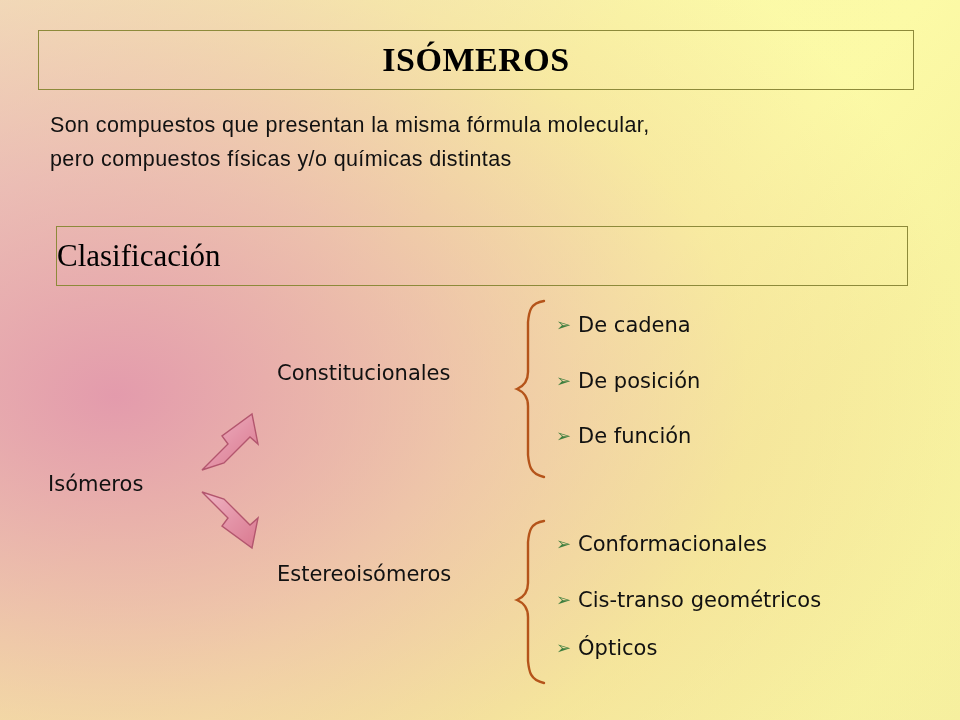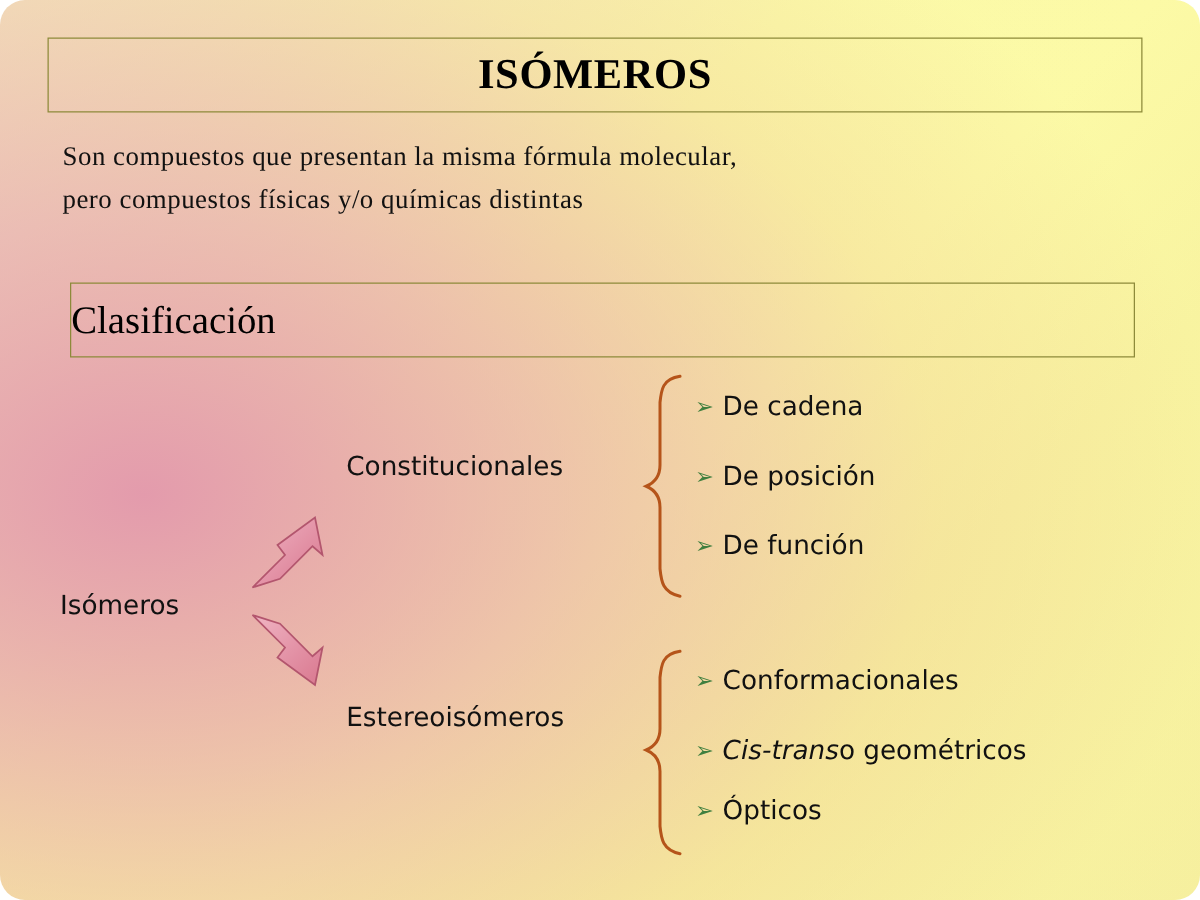--- a/index.html
+++ b/index.html
@@ -13,21 +13,20 @@
     font-family: "DejaVu Sans", sans-serif;
   }
   #slide {
     position: relative;
     width: 960px;
     height: 720px;
     background:
       radial-gradient(120% 110% at 12% 55%, rgba(226,150,172,0.95) 0%, rgba(226,150,172,0.55) 28%, rgba(240,205,150,0.35) 55%, rgba(250,248,170,0.10) 75%, rgba(252,252,190,0) 88%),
       linear-gradient(135deg, #f4e6c9 0%, #f7efb9 18%, #fbf9a8 38%, #fcfaa6 55%, #f8f39f 72%, #f6ef9e 100%);
     box-sizing: border-box;
-    border-radius: 20px;
   }
   
   .title-box {
     position: absolute;
     left: 38px;
     top: 30px;
     width: 876px;
     height: 60px;
     border: 1px solid #8d8a3a;
     box-sizing: border-box;
@@ -42,21 +41,21 @@
     font-size: 34px;
     color: #000000;
     letter-spacing: 0.5px;
   }
   
   .intro {
     position: absolute;
     left: 50px;
     top: 108px;
     width: 700px;
-    font-family: Liberation Serif, serif;
+    font-family: Liberation Sans, sans-serif;
     font-size: 21.5px;
     line-height: 34px;
     color: #111111;
     letter-spacing: 0.4px;
   }
   
   .class-box {
     position: absolute;
     left: 56px;
     top: 226px;
@@ -95,21 +94,21 @@
     align-items: baseline;
   }
   .bullet-mark {
     color: #3f7f3f;
     font-size: 18px;
     margin-right: 7px;
     line-height: 1;
     position: relative;
     top: -1px;
   }
-  .it { font-style: italic; }
+  .it { }
 
   #b1 { left: 556px; top: 313px; }
   #b2 { left: 556px; top: 369px; }
   #b3 { left: 556px; top: 424px; }
   #b4 { left: 556px; top: 532px; }
   #b5 { left: 556px; top: 588px; }
   #b6 { left: 556px; top: 636px; }
 
   svg.overlay {
     position: absolute;

